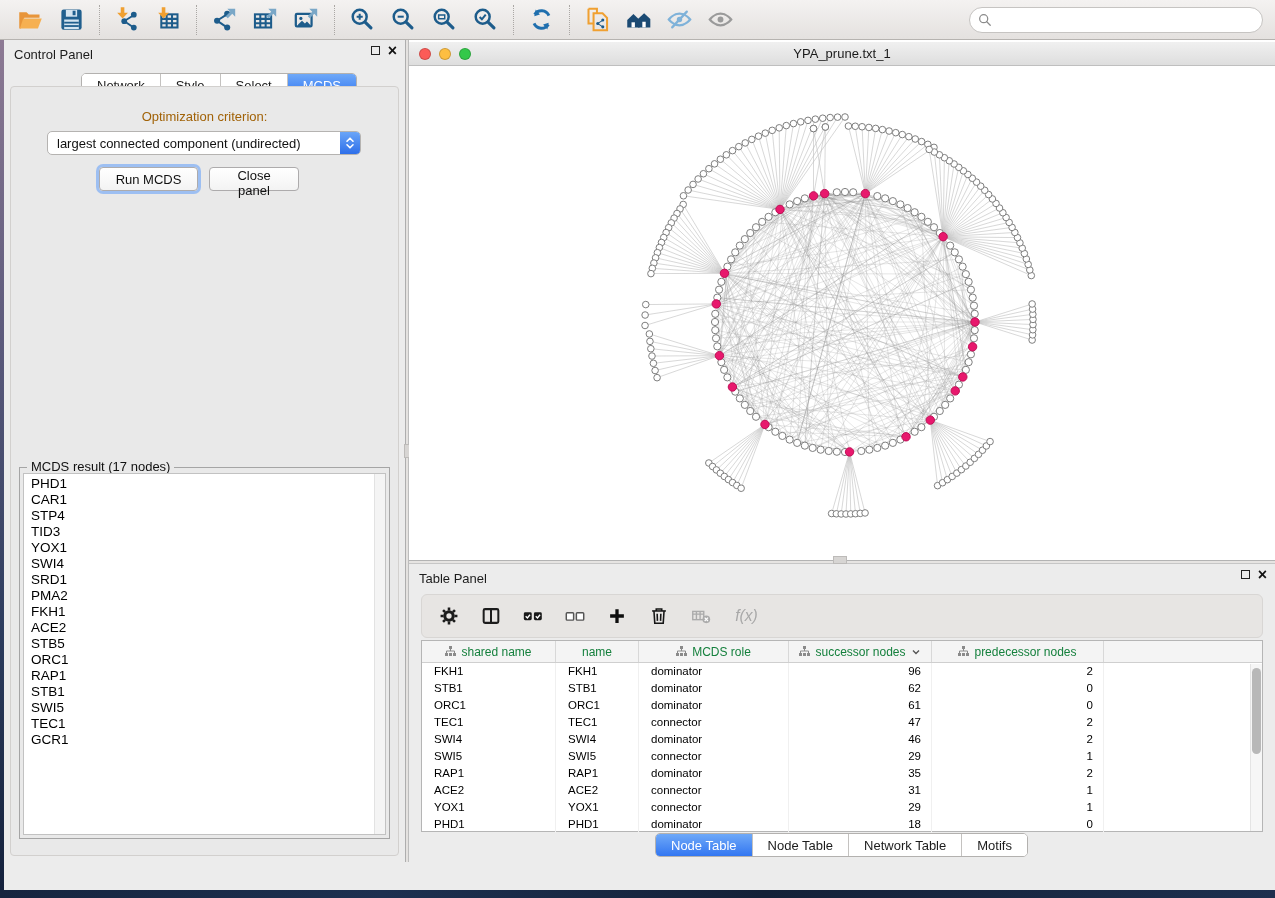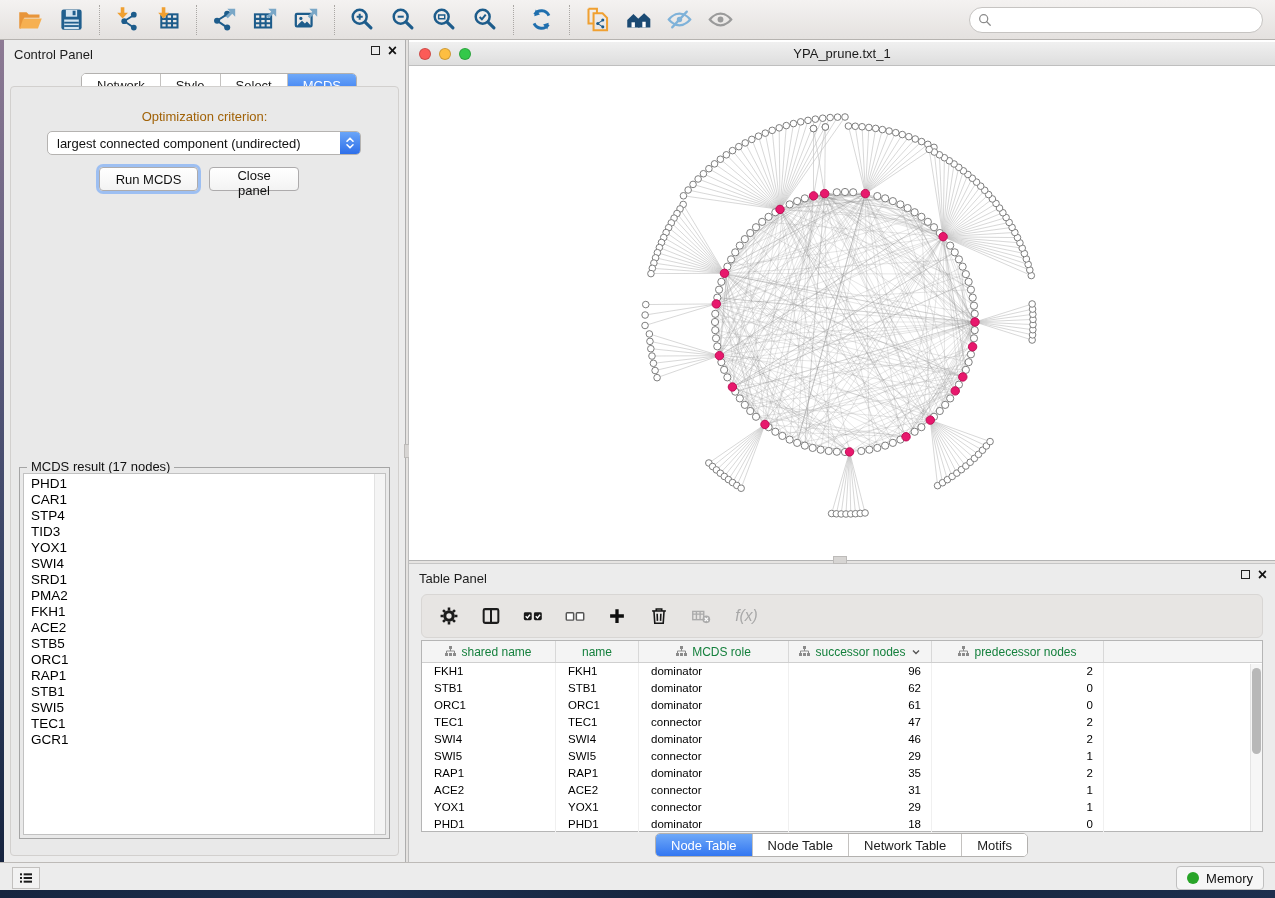--- a/index.html
+++ b/index.html
@@ -1223,31 +1223,13 @@
         </div>
     </div>
     <div class="seg tp-tabs">
         <button class="active">Node Table</button>
         <button class="">Node Table</button>
         <button class="">Network Table</button>
         <button class="">Motifs</button>
       </div>
   </div>
 
-  <div class="status-bar">
-    <span class="list-btn">
-      <svg width="16" height="16" viewBox="0 0 24 24">
-        <g fill="#1c1c1c">
-          <rect x="3" y="5" width="3" height="3"></rect>
-            <rect x="3" y="10.5" width="3" height="3"></rect>
-            <rect x="3" y="16" width="3" height="3"></rect>
-          <rect x="8.5" y="5" width="12.5" height="3"></rect>
-            <rect x="8.5" y="10.5" width="12.5" height="3"></rect>
-            <rect x="8.5" y="16" width="12.5" height="3"></rect>
-        </g>
-      </svg>
-    </span>
-    <span class="memory-btn">
-      <span class="mem-dot" style="background:#28a428;"></span>
-      <span>Memory</span>
-    </span>
-  </div>
 </div>
 
 </body></html>

